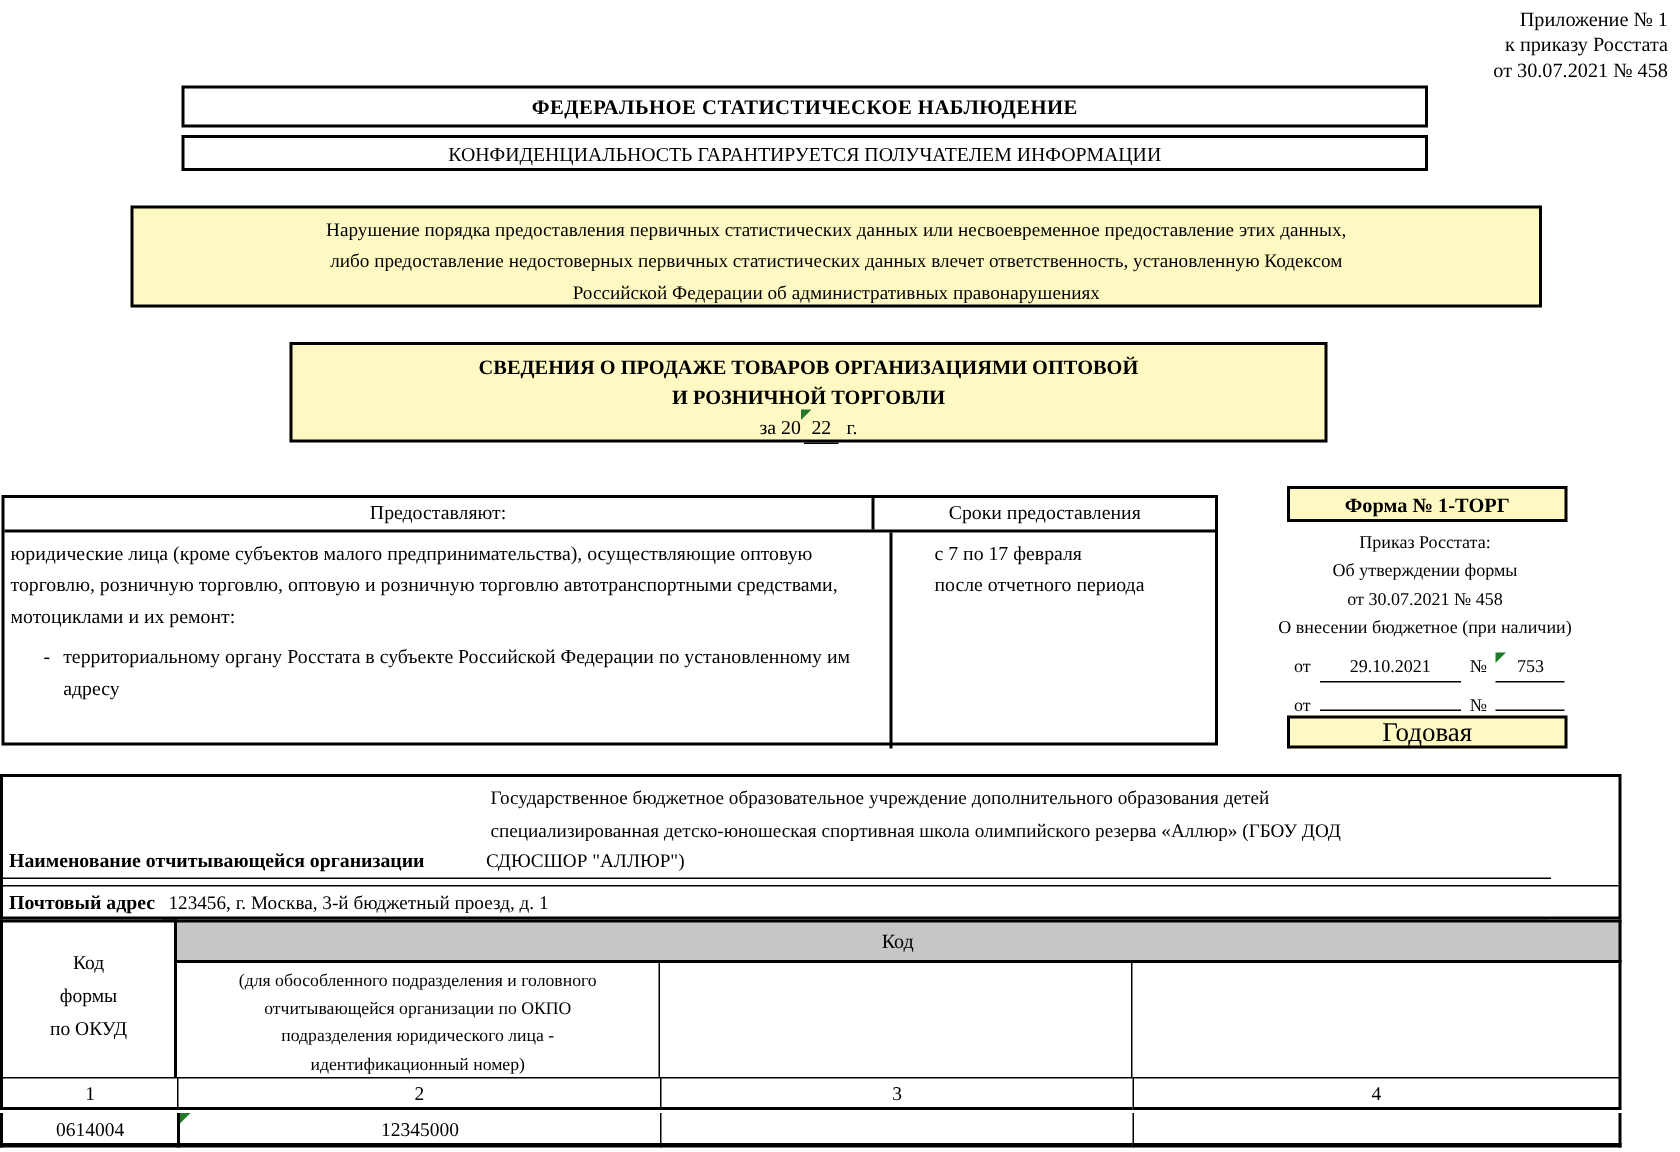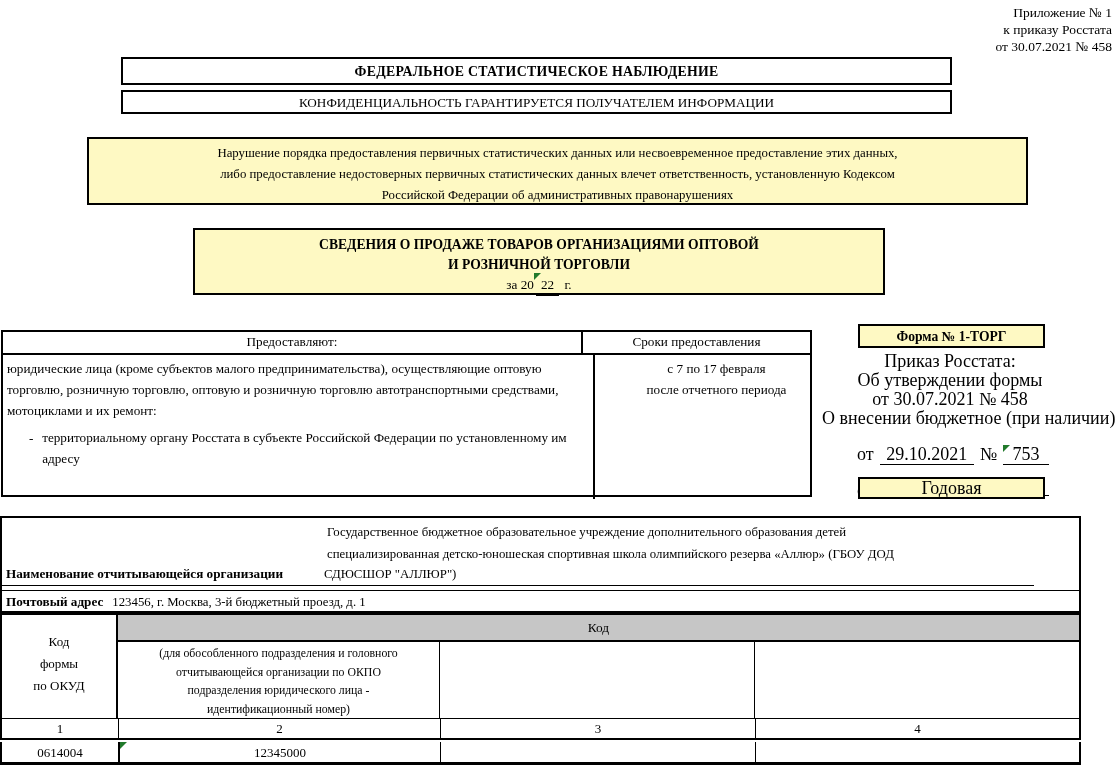--- a/index.html
+++ b/index.html
@@ -30,26 +30,26 @@
   
   .ptable{left:1px;top:330px;width:811px;height:167px;border:2px solid #000;box-sizing:border-box;font-size:13.2px;}
   .pt-row{display:flex;}
   .pt-header{border-bottom:2px solid #000;height:21px;line-height:20px;}
   .pt-c1{width:578px;box-sizing:border-box;}
   .pt-c2{flex:1;border-left:2px solid #000;box-sizing:border-box;}
   .pt-body{height:144px;gap:12px;}
   .pt-body .pt-c1{padding:3px 8px 0 4px;line-height:21px;}
   .pt-item{display:flex;margin-top:6px;padding-left:22px;line-height:21px;}
   .pt-item .dash{width:14px;}
-  .pt-body .pt-c2{text-align:center;padding-top:3px;line-height:21px;padding-left:28px;}
+  .pt-body .pt-c2{text-align:left;padding-top:3px;line-height:21px;padding-left:28px;}
 
   
   .formbox{left:858px;top:324px;width:187px;height:24px;font-size:13.6px;line-height:21px;}
-  .panel{left:822px;top:352px;width:256px;text-align:center;font-size:18px;line-height:19px;white-space:nowrap;}
-  .amend-row{display:flex;justify-content:center;align-items:baseline;margin-top:17px;height:19px;}
+  .panel{left:822px;top:352px;width:256px;text-align:center;font-size:12px;line-height:19px;white-space:nowrap;}
+  .amend-row{display:flex;justify-content:center;align-items:baseline;margin-top:7px;height:19px;}
   .amend-row .lbl{margin:0 6px;}
   .blank{display:inline-block;border-bottom:1px solid #000;text-align:center;position:relative;}
   .blank.date{width:94px;}
   .blank.num{width:46px;}
   .annualbox{left:858px;top:477px;width:187px;height:22px;font-size:18px;line-height:19px;}
 
   
   .orgbox{left:0px;top:516px;width:1081px;height:97px;border:2px solid #000;box-sizing:border-box;font-size:12.8px;}
   .org-l1{left:325px;top:7px;}
   .org-l2{left:325px;top:29px;}

